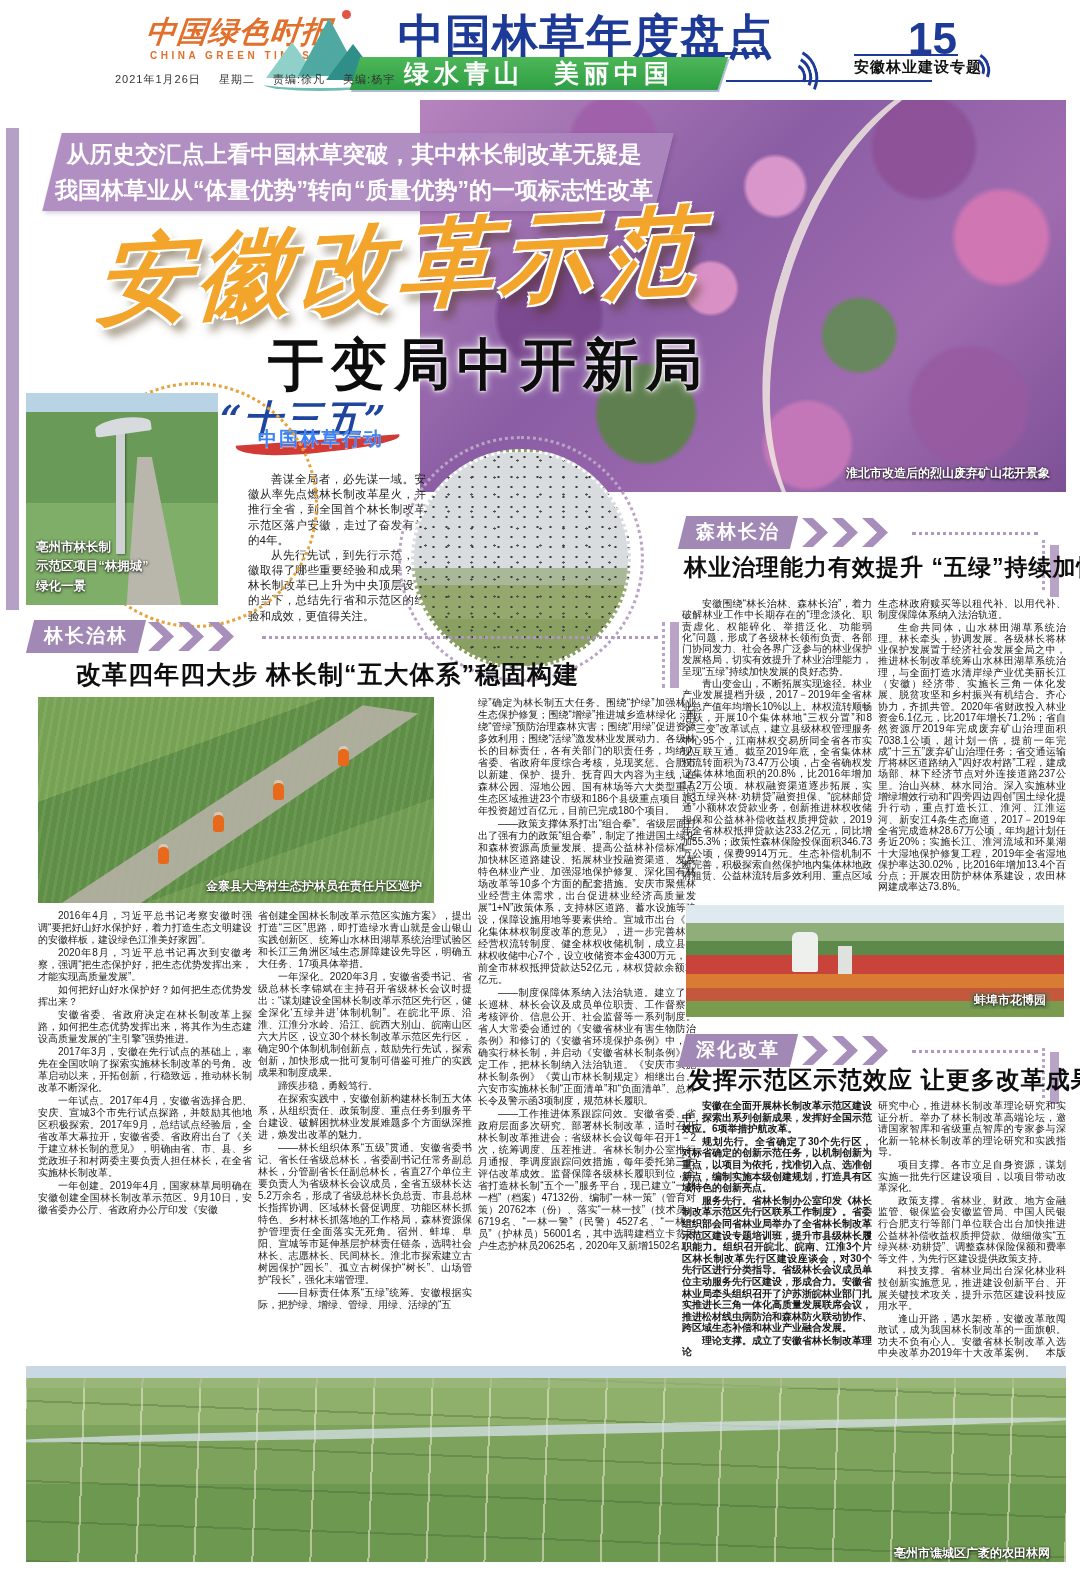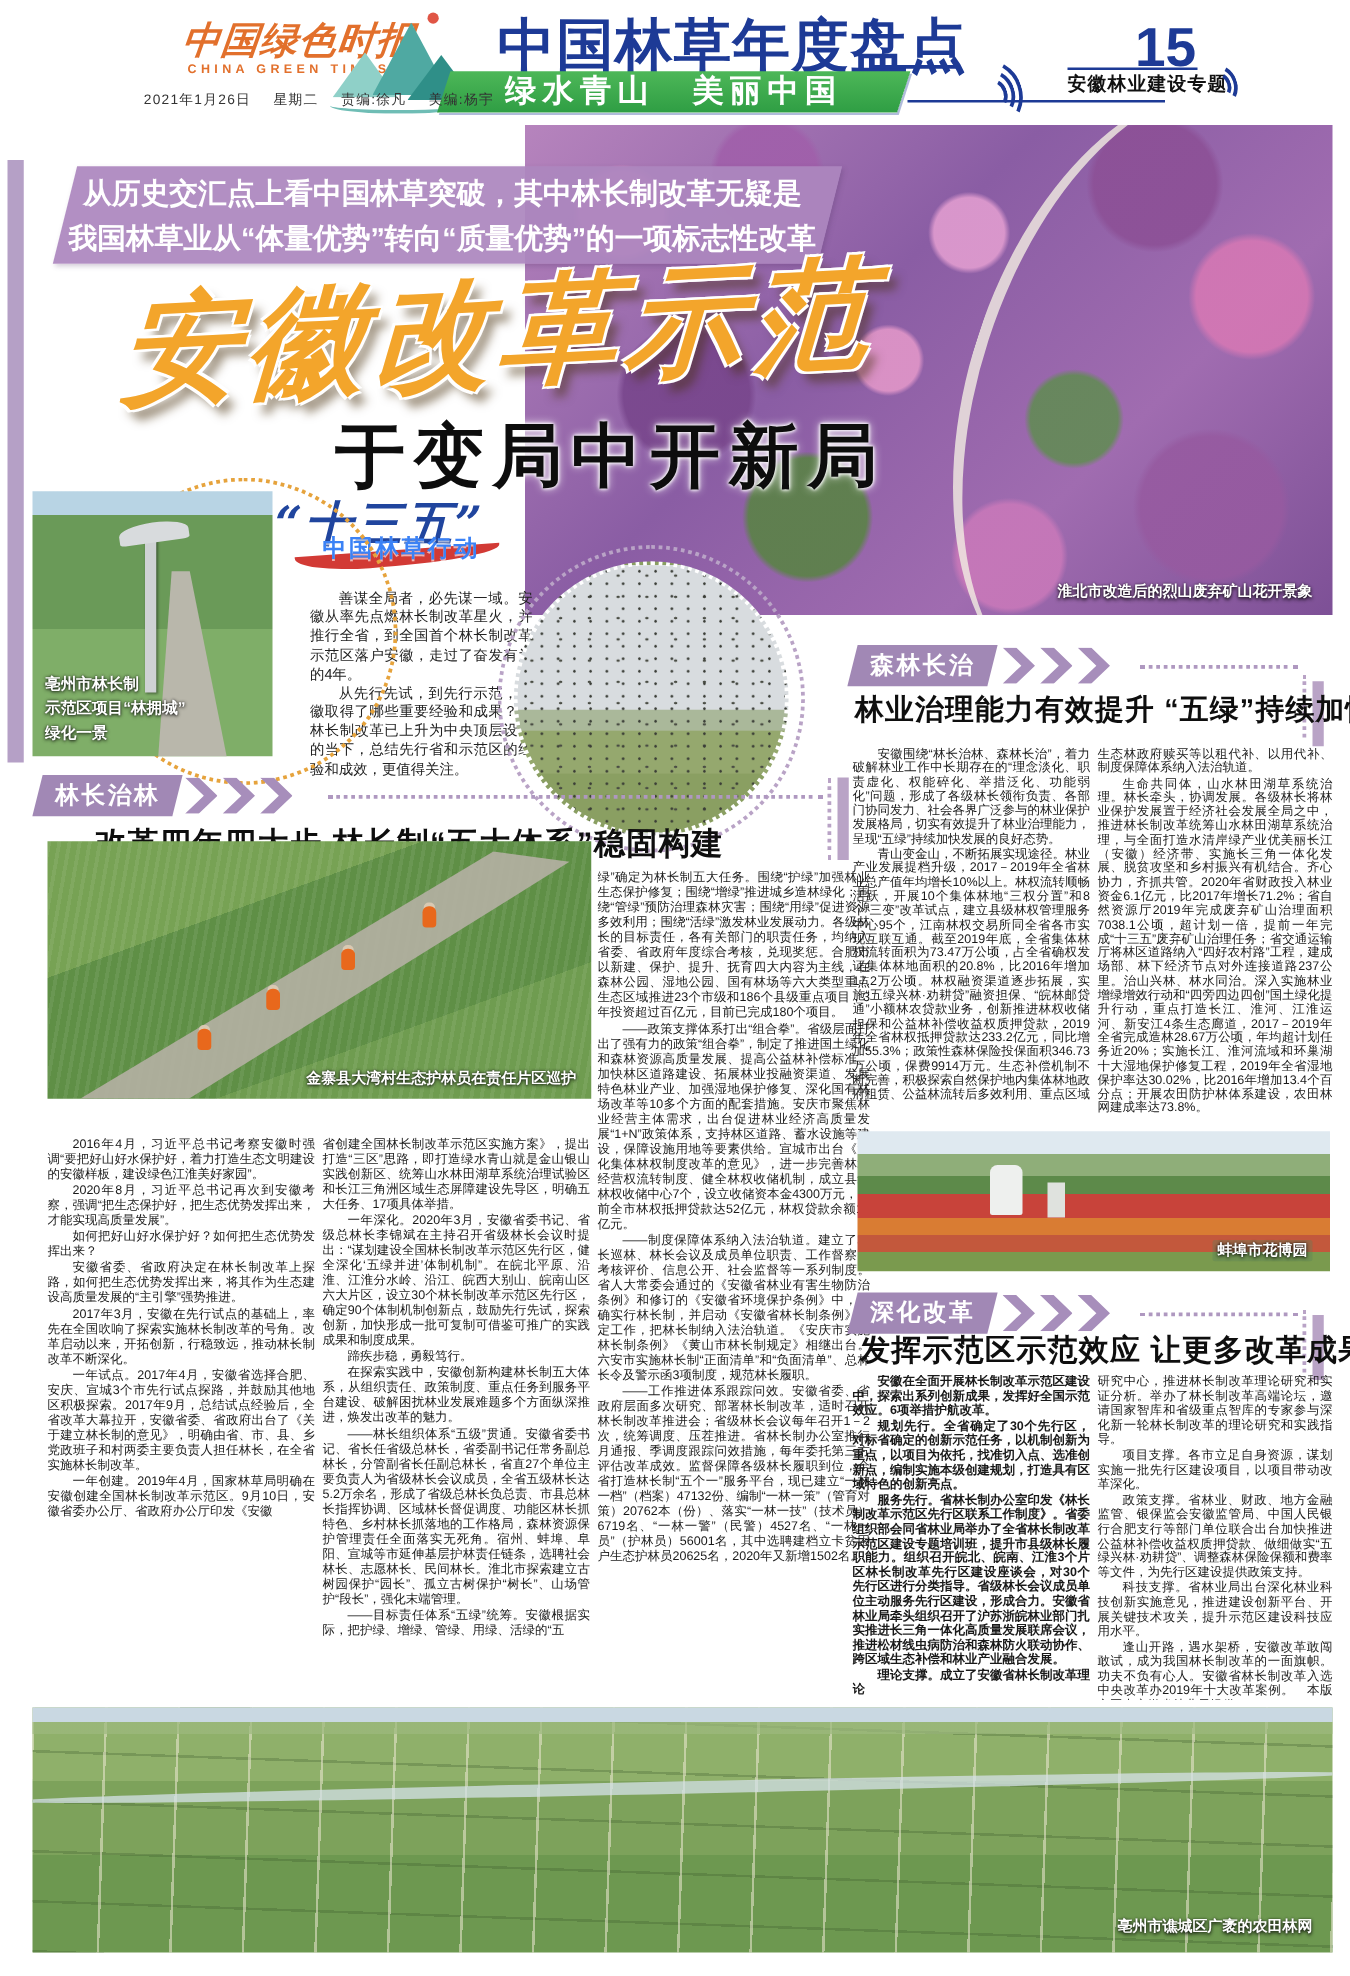--- a/index.html
+++ b/index.html
@@ -119,24 +119,24 @@
   .hl{font-weight:900;color:#0e0e0e;letter-spacing:1px;white-space:nowrap;}
 
   
   .col{position:absolute;text-align:justify;color:#191919;overflow:hidden;}
   .col p{margin:0 0 1px;text-indent:2em;}
   .col p.cont{text-indent:0;}
   .s1col{font-size:10px;line-height:1.2;}
   .s2col{font-size:10px;line-height:1.13;}
   .s3col{font-size:10px;line-height:1.16;}
 
-  .photo-workers{left:38px;top:673px;width:435px;height:206px;
+  .photo-workers{left:38px;top:697px;width:376px;height:206px;
     background:
       repeating-linear-gradient(100deg,rgba(255,255,255,.07) 0 3px,transparent 3px 8px),
-      linear-gradient(160deg,#77a254 0 30%,#5f8f46 30% 70%,#6f9c50 70% 100%);}
+      linear-gradient(160deg,#77a254 0 30%,#5f8f46 30% 70%,#6f9c50 70% 100%); padding-left: 20px;}
   .photo-workers .path{position:absolute;left:0;top:0;width:100%;height:100%;background:#b3b0a2;
     clip-path:polygon(6% 100%,26% 100%,96% 8%,82% 4%);opacity:.92;}
   .fig{position:absolute;width:11px;height:17px;background:#e8681c;border-radius:5px 5px 3px 3px;
        box-shadow:0 -4px 0 -1px #d9c9b2;}
   .cap-workers{right:12px;bottom:8px;}
 
   .photo-flowerbed{left:686px;top:905px;width:378px;height:112px;
     background:linear-gradient(180deg,#dfe9f0 0 16%,#8fae79 16% 32%,#5d8a4a 32% 45%,
       #c8433a 45% 62%,#d97c33 62% 74%,#c3583c 74% 86%,#7a9a4e 86% 100%);}
   .photo-flowerbed::before{content:"";position:absolute;left:28%;top:24%;width:26px;height:40px;
@@ -144,21 +144,21 @@
   .cap-flowerbed{right:14px;bottom:8px;background:rgba(90,130,90,.35);padding:0 4px;border-radius:2px;}
 
   .photo-farm{left:26px;top:1366px;width:1040px;height:196px;
     background:
       linear-gradient(180deg,#c9d8e2 0 6%,rgba(157,185,126,.7) 6% 11%,transparent 11%),
       repeating-linear-gradient(92deg,rgba(238,233,212,.55) 0 2px,transparent 2px 58px),
       repeating-linear-gradient(2deg,rgba(55,85,40,.28) 0 2px,transparent 2px 40px),
       linear-gradient(180deg,#8fb06a 0 30%,#7da25b 30% 60%,#6d9850 60% 100%);}
   .photo-farm::before{content:"";position:absolute;left:-2%;top:30%;width:104%;height:10px;
     background:rgba(214,226,232,.75);border-radius:50%;transform:rotate(-1.2deg);}
-  .cap-farm{right:16px;bottom:12px;padding-left:48px;}
+  .cap-farm{right:16px;bottom:0;padding-left:48px;}
 </style>
 </head>
 <body>
 
 <div class="page">
 
   <div class="abs logo-cn">中国绿色时报</div>
   <div class="abs logo-en">CHINA GREEN TIMES</div>
   <div class="abs mountains">
     <span class="m2"></span>

